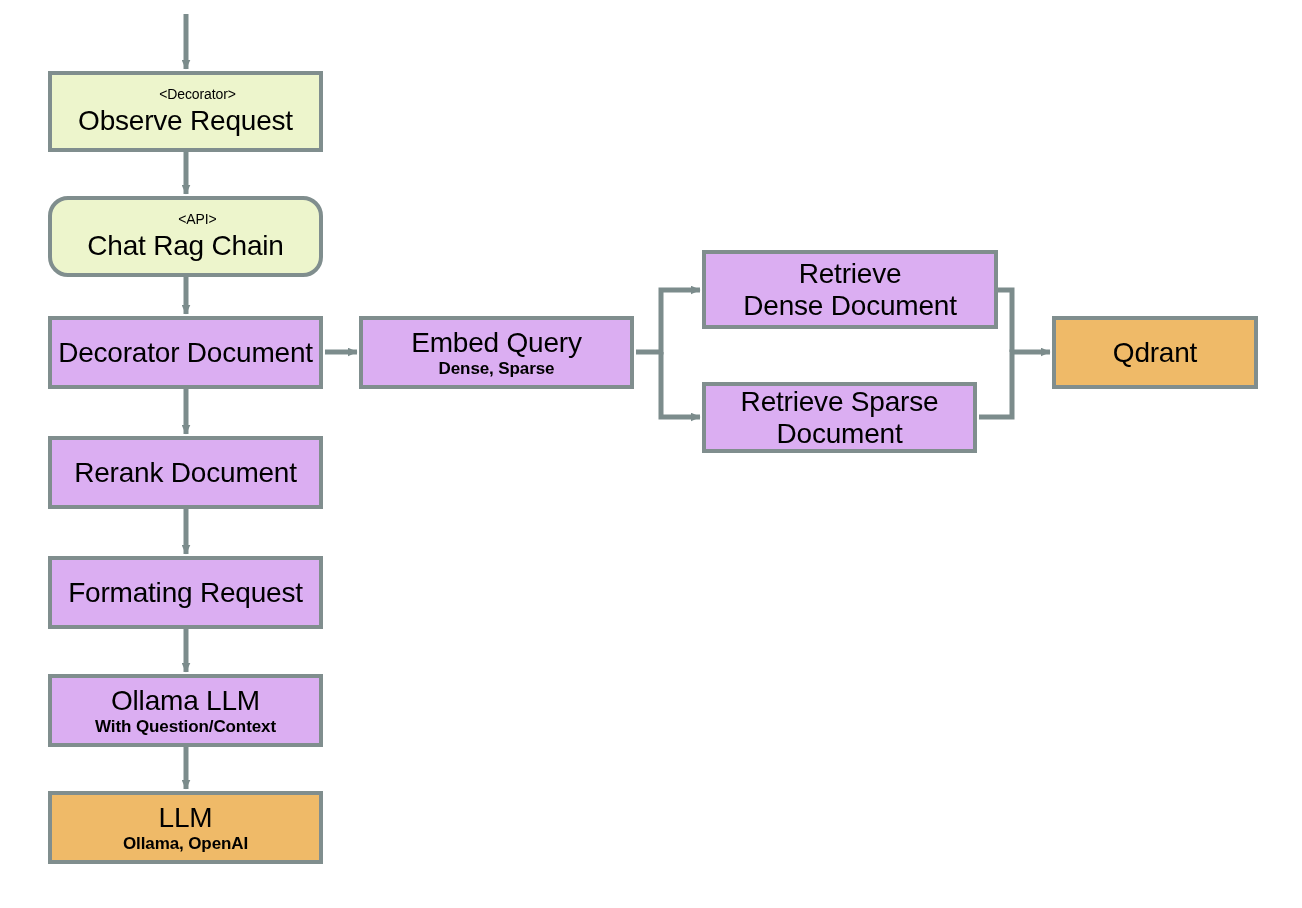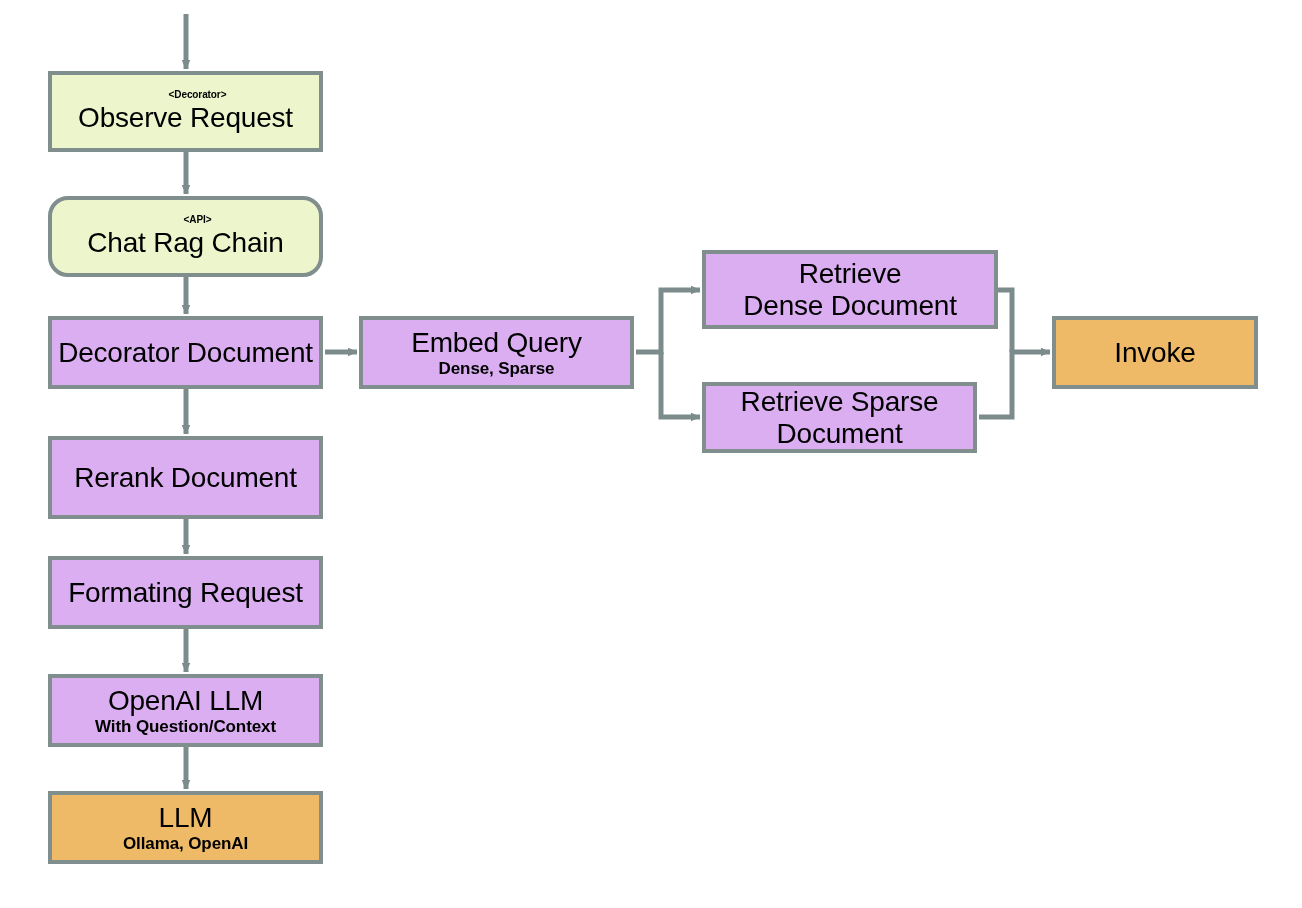--- a/index.html
+++ b/index.html
@@ -45,22 +45,22 @@
     letter-spacing: -0.2px;
     white-space: pre-line;
   }
   .node .sub {
     font-weight: bold;
     font-size: 17px;
     letter-spacing: -0.1px;
     margin-top: 1px;
   }
   .node .pre {
-    font-weight: bold;
-    font-size: 10px;
+    font-weight: normal;
+    font-size: 14px;
     letter-spacing: -0.1px;
     margin-bottom: 2px;
     margin-left: 24px;
   }
   .node.fill-green { background: #edf5cc; }
   .node.fill-purple { background: #dbaef2; }
   .node.fill-orange { background: #efba68; }
 </style>
 </head>
 <body>
@@ -128,30 +128,30 @@
 
   <div class="node fill-green" style="left:48px; top:196px; width:275px; height:81px;border-radius:20px;">
     <div class="pre">&lt;API&gt;</div>
     <div class="title">Chat Rag Chain</div>
   </div>
 
   <div class="node fill-purple" style="left:48px; top:316px; width:275px; height:73px;">
     <div class="title">Decorator Document</div>
   </div>
 
-  <div class="node fill-purple" style="left:48px; top:436px; width:275px; height:83px;">
+  <div class="node fill-purple" style="left:48px; top:436px; width:275px; height:73px;">
     <div class="title">Rerank Document</div>
   </div>
 
   <div class="node fill-purple" style="left:48px; top:556px; width:275px; height:73px;">
     <div class="title">Formating Request</div>
   </div>
 
   <div class="node fill-purple" style="left:48px; top:674px; width:275px; height:73px;">
-    <div class="title">OpenAI LLM</div>
+    <div class="title">Ollama LLM</div>
     <div class="sub">With Question/Context</div>
   </div>
 
   <div class="node fill-orange" style="left:48px; top:791px; width:275px; height:73px;">
     <div class="title">LLM</div>
     <div class="sub">Ollama, OpenAI</div>
   </div>
 
   <div class="node fill-purple" style="left:359px; top:316px; width:275px; height:73px;">
     <div class="title">Embed Query</div>
@@ -162,16 +162,16 @@
     <div class="title">Retrieve
 Dense Document</div>
   </div>
 
   <div class="node fill-purple" style="left:702px; top:382px; width:275px; height:71px;">
     <div class="title">Retrieve Sparse
 Document</div>
   </div>
 
   <div class="node fill-orange" style="left:1052px; top:316px; width:206px; height:73px;">
-    <div class="title">Invoke</div>
+    <div class="title">Qdrant</div>
   </div>
 
 </div>
 
 </body></html>

